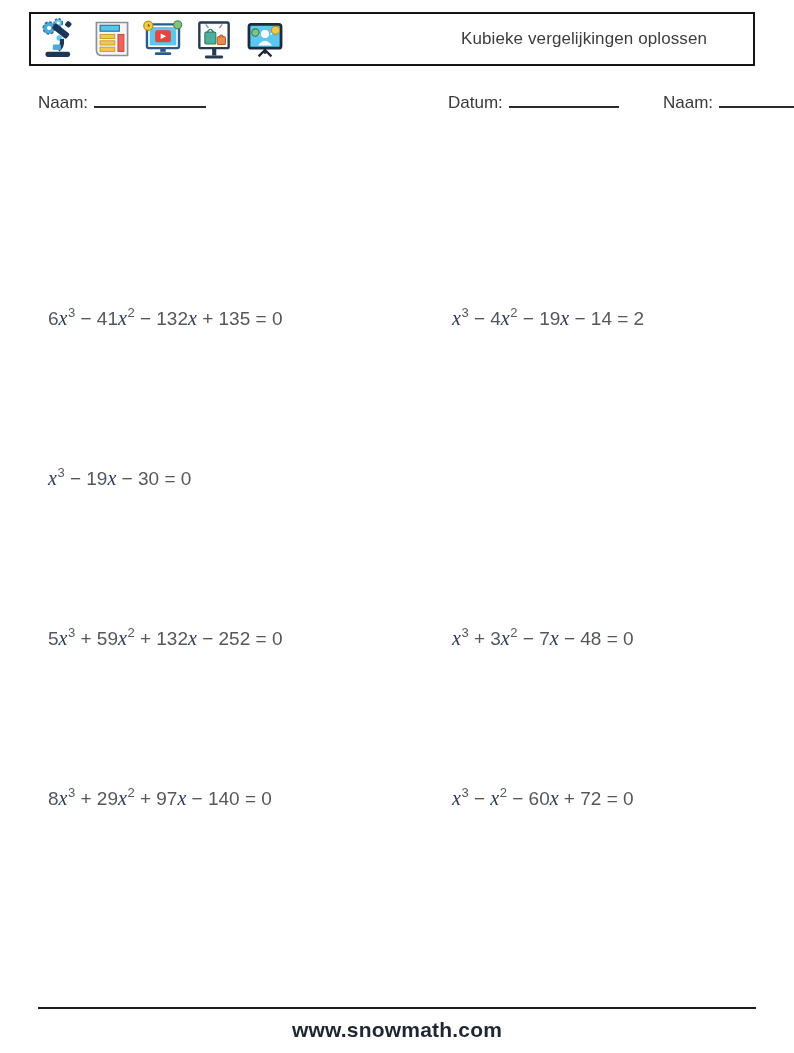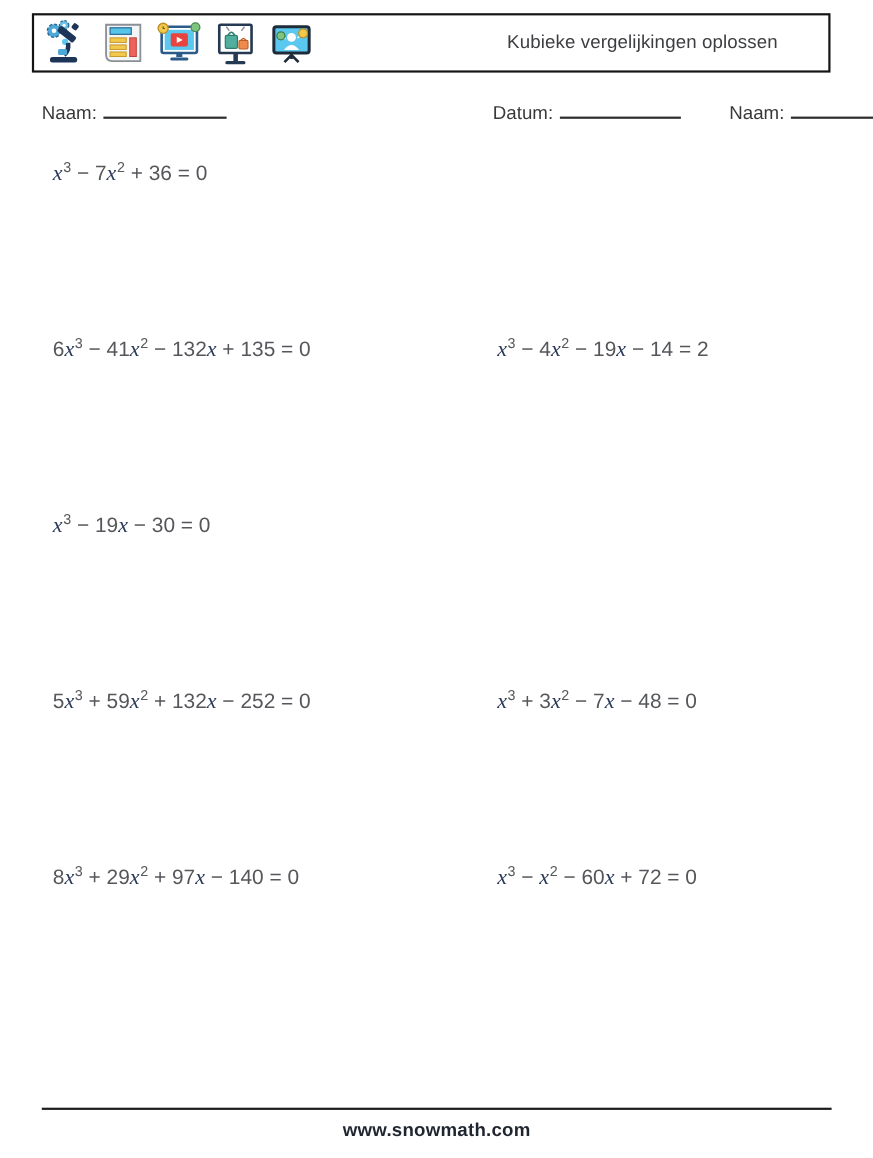--- a/index.html
+++ b/index.html
@@ -85,21 +85,21 @@
     position: absolute;
     left: 38px; right: 38px; top: 1007px;
     border-top: 2px solid #1c1c1c;
   }
   .footer-url {
     position: absolute;
     left: 0; top: 1018px;
     width: 100%;
     text-align: center;
     font-weight: 700;
-    font-size: 17px;
+    font-size: 21px;
     color: #1f2630;
     letter-spacing: 0.2px;
   }
 </style>
 </head>
 <body>
 
 <div class="page">
 
   <div class="header-box">
@@ -171,21 +171,20 @@
     <span class="field-group field-date">
       <span>Datum:</span><span class="blank-line line-date"></span>
     </span>
     <span class="field-group field-score">
       <span>Naam:</span><span class="blank-line line-score"></span>
     </span>
   </div>
 
   <div class="problems">
       <div class="prow">
-        <div class="eq"><span class="var">x</span><sup>3</sup><span class="num"> − 7</span><span class="var">x</span><sup>2</sup><span class="num"> + 36 = 0</span></div>
       </div>
       <div class="prow">
         <div class="eq"><span class="num">6</span><span class="var">x</span><sup>3</sup><span class="num"> − 41</span><span class="var">x</span><sup>2</sup><span class="num"> − 132</span><span class="var">x</span><span class="num"> + 135 = 0</span></div>
         <div class="eq"><span class="var">x</span><sup>3</sup><span class="num"> − 4</span><span class="var">x</span><sup>2</sup><span class="num"> − 19</span><span class="var">x</span><span class="num"> − 14 = 2</span></div>
       </div>
       <div class="prow">
         <div class="eq"><span class="var">x</span><sup>3</sup><span class="num"> − 19</span><span class="var">x</span><span class="num"> − 30 = 0</span></div>
       </div>
       <div class="prow">
         <div class="eq"><span class="num">5</span><span class="var">x</span><sup>3</sup><span class="num"> + 59</span><span class="var">x</span><sup>2</sup><span class="num"> + 132</span><span class="var">x</span><span class="num"> − 252 = 0</span></div>

